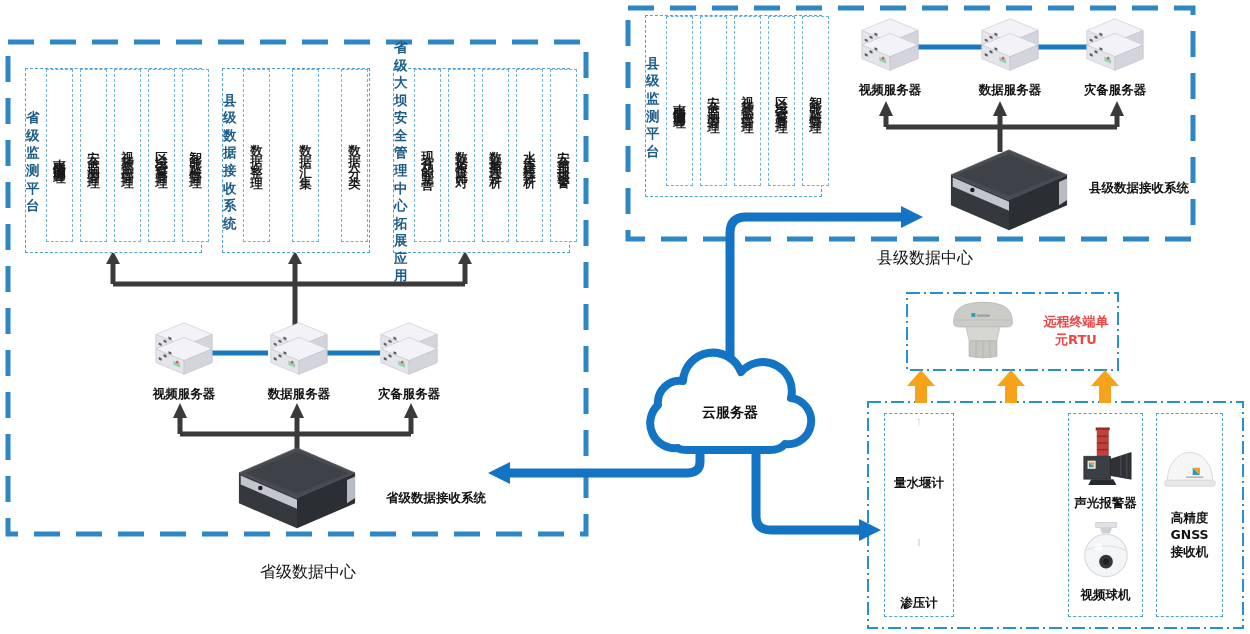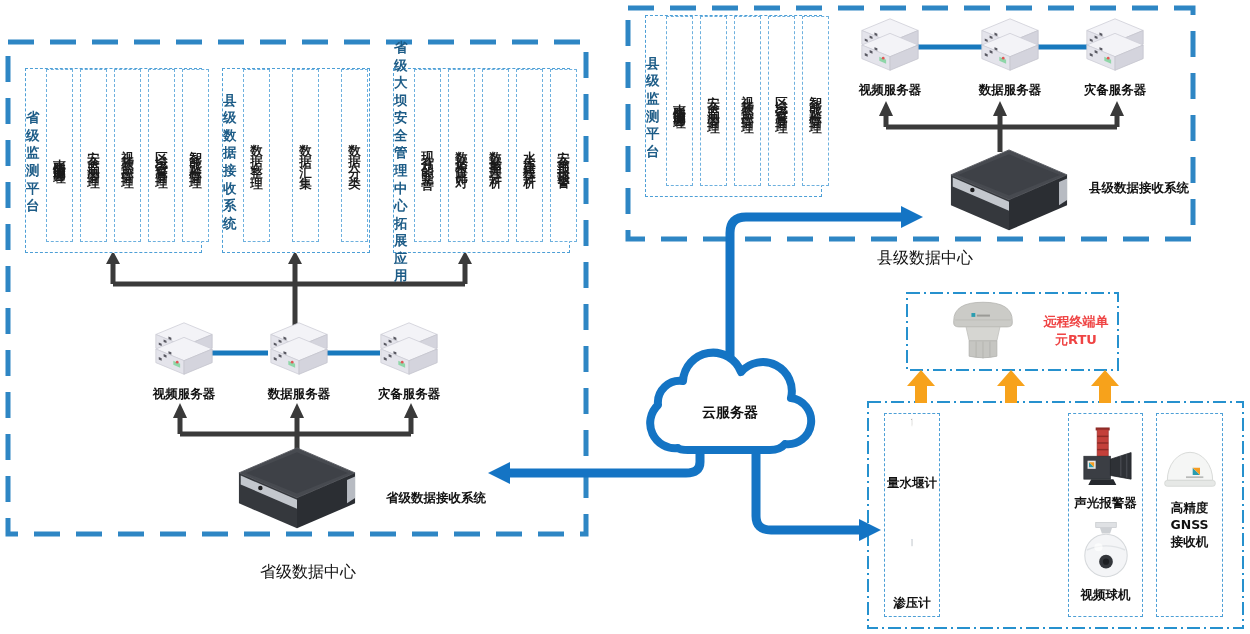--- a/index.html
+++ b/index.html
@@ -351,21 +351,21 @@
 
     <div class="cloudlbl">云服务器</div>
 
     <div class="abs" style="left:946px;top:296px;">
       <svg width="74" height="68" viewBox="0 0 96 84">
           <use href="#rtu"></use>
         </svg>
     </div>
     <div class="rtulbl">远程终端单元RTU</div>
 
-    <div class="scol" style="left:884px;top:413px;width:56px;height:204px;gap:48px;">
+    <div class="scol" style="left:884px;top:413px;width:70px;height:204px;gap:48px;">
       <svg width="28" height="72" viewBox="0 0 30 130">
           <use href="#weir"></use>
         </svg>
       <div class="senlbl">量水堰计</div>
       <svg width="26" height="64" viewBox="0 0 30 120">
           <use href="#piezo"></use>
         </svg>
       <div class="senlbl">渗压计</div>
     </div>
 
@@ -374,21 +374,21 @@
       <svg width="62" height="62" viewBox="0 0 84 80">
           <use href="#alarm"></use>
         </svg>
       <div class="senlbl">声光报警器</div>
       <svg width="52" height="60" viewBox="0 0 76 84">
           <use href="#domecam"></use>
         </svg>
       <div class="senlbl">视频球机</div>
     </div>
 
-    <div class="scol" style="left:1156px;top:413px;width:67px;height:204px;justify-content:flex-start;padding-top:30px;gap:10px;">
+    <div class="scol" style="left:1156px;top:413px;width:67px;height:204px;justify-content:flex-start;padding-top:30px;gap:20px;">
       <svg width="56" height="46" viewBox="0 0 84 64">
           <use href="#gnss"></use>
         </svg>
       <div class="senlbl">高精度
 GNSS
 接收机</div>
     </div>
 
   </div>
 </div>

